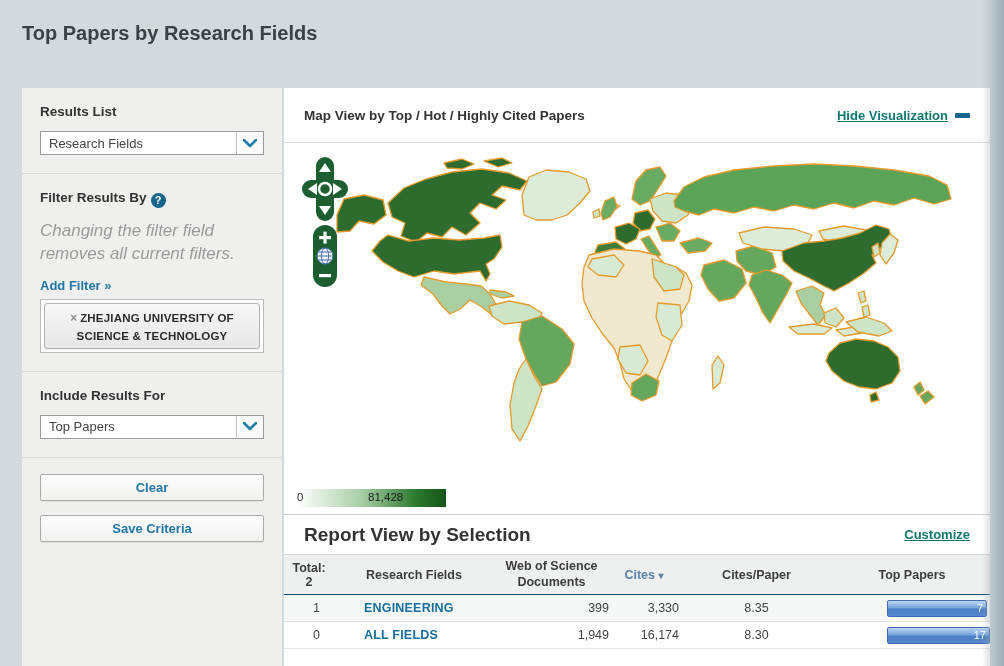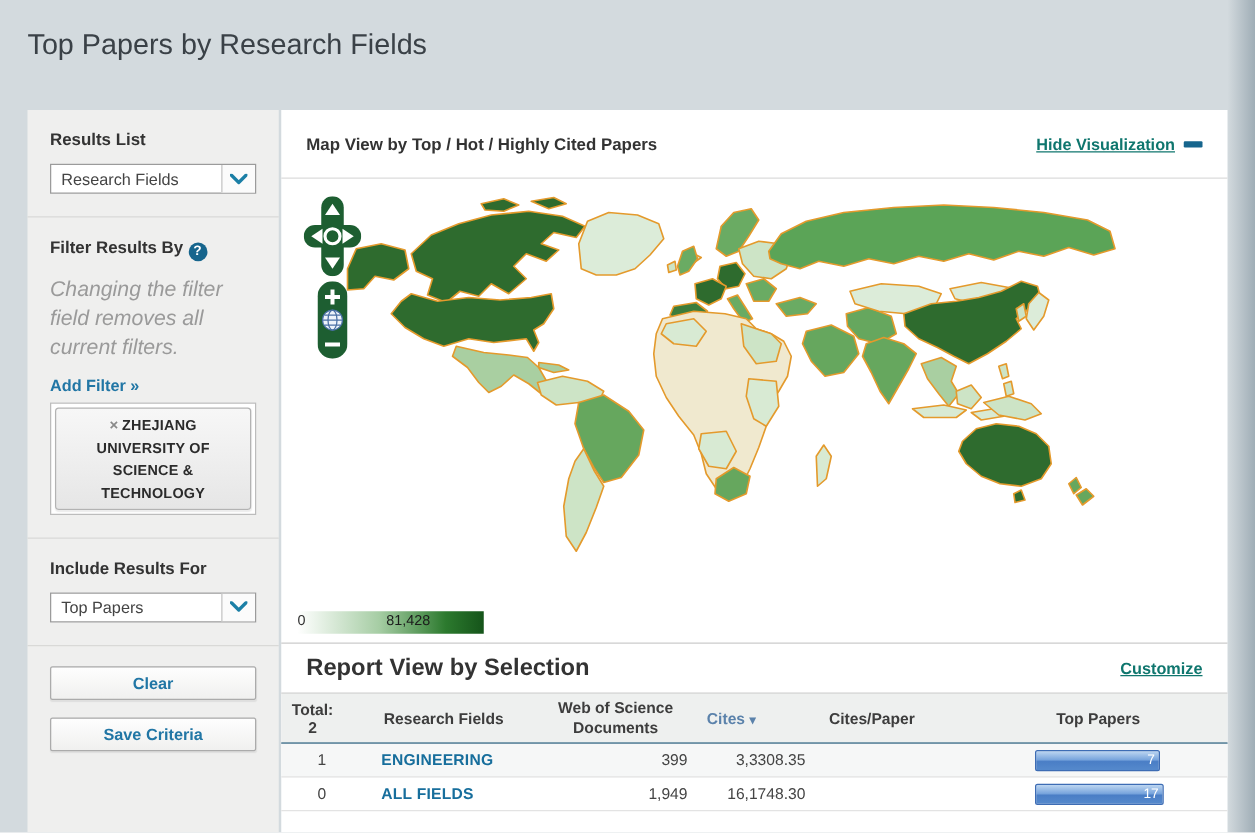--- a/index.html
+++ b/index.html
@@ -1,26 +1,26 @@
 <!DOCTYPE html>
 <html><head>
 <meta charset="utf-8">
 <style>
   * { margin:0; padding:0; box-sizing:border-box; }
   html,body { width:1004px; height:666px; overflow:hidden; }
   body { font-family:"Liberation Sans", sans-serif; background:#d3dade; position:relative; }
   .edge-shade { position:absolute; right:0; top:0; width:22px; height:100%;
     background:linear-gradient(90deg, rgba(160,175,184,0), #9fadb6); pointer-events:none; z-index:50; }
 
-  .page-title { position:absolute; left:22px; top:22px; font-size:23px; font-weight:normal; color:#3a4147; }
+  .page-title { position:absolute; left:22px; top:22px; font-size:20px; font-weight:bold; color:#3a4147; }
 
   .main { position:absolute; left:22px; top:88px; right:22px; bottom:0; display:flex; }
 
   
-  .sidebar { width:201px; background:#efefee; flex:none; }
+  .sidebar { width:260px; background:#efefee; flex:none; }
   .side-sec { padding:16px 18px 18px 18px; border-bottom:1px solid #d9d9d7; }
   .side-label { font-size:13.5px; font-weight:bold; color:#333; margin-bottom:12px; }
   .select { height:24px; background:#fff; border:1px solid #9b9b9b; display:flex; align-items:center; cursor:pointer; }
   .select .sel-text { flex:1; padding:0 8px; font-size:13px; color:#444; white-space:nowrap; overflow:hidden; }
   .select .sel-btn { width:27px; height:100%; border-left:1px solid #c4c4c4; display:flex; align-items:center; justify-content:center; background:#fbfbfb; }
   .help-icon { display:inline-block; width:15px; height:15px; border-radius:50%; background:#16658d; color:#fff;
     font-size:11px; font-weight:bold; text-align:center; line-height:15px; vertical-align:-2px; margin-left:4px; cursor:pointer; }
   .side-note { font-size:17px; font-style:italic; color:#9a9a9a; line-height:1.35; margin-bottom:10px; }
   .add-filter { font-size:13px; font-weight:bold; color:#2176a5; cursor:pointer; margin-bottom:6px; display:inline-block; }
   .chip-box { background:#fff; border:1px solid #bcbcbc; padding:3px; }
@@ -55,21 +55,21 @@
 
   .tbl-header { display:flex; align-items:center; background:#eef0ef; border-top:1px solid #d5d5d5;
     border-bottom:1px solid #0c4a6e; min-height:38px; font-size:12.5px; font-weight:bold; color:#3d3d3d; }
   .tbl-row { display:flex; align-items:center; height:27px; font-size:12.5px; color:#444;
     border-bottom:1px solid #e3e3e3; }
   .tbl-row.alt { background:#f6f7f7; }
   .c-count { flex:0 0 50px; text-align:right; padding-right:14px; }
   .c-field { flex:0 0 160px; padding-left:30px; }
   .c-docs  { flex:0 0 115px; text-align:right; }
   .c-cites { flex:0 0 70px;  text-align:right; }
-  .c-cpp   { flex:0 0 155px; text-align:left; }
+  .c-cpp   { flex:0 0 155px; text-align:center; }
   .c-top   { flex:1; padding-left:53px; }
   .hdr-center { text-align:center; padding:0; }
   .c-field.hdr-center { padding-left:0; }
   .c-top.hdr-center { padding-left:0; }
   .hdr-docs { line-height:1.25; padding:4px 0; }
   .hdr-cites { color:#5b82ab; cursor:pointer; }
   .sort-icon { font-size:10px; color:#5b82ab; }
   .field-link { font-weight:bold; color:#176e9c; cursor:pointer; letter-spacing:.2px; }
   .bar { height:17px; border:1px solid #3d6cb4; border-radius:2px;
     background:linear-gradient(#bdd6f1,#79a5dd 45%,#4a7ec6 55%,#5589cc);

